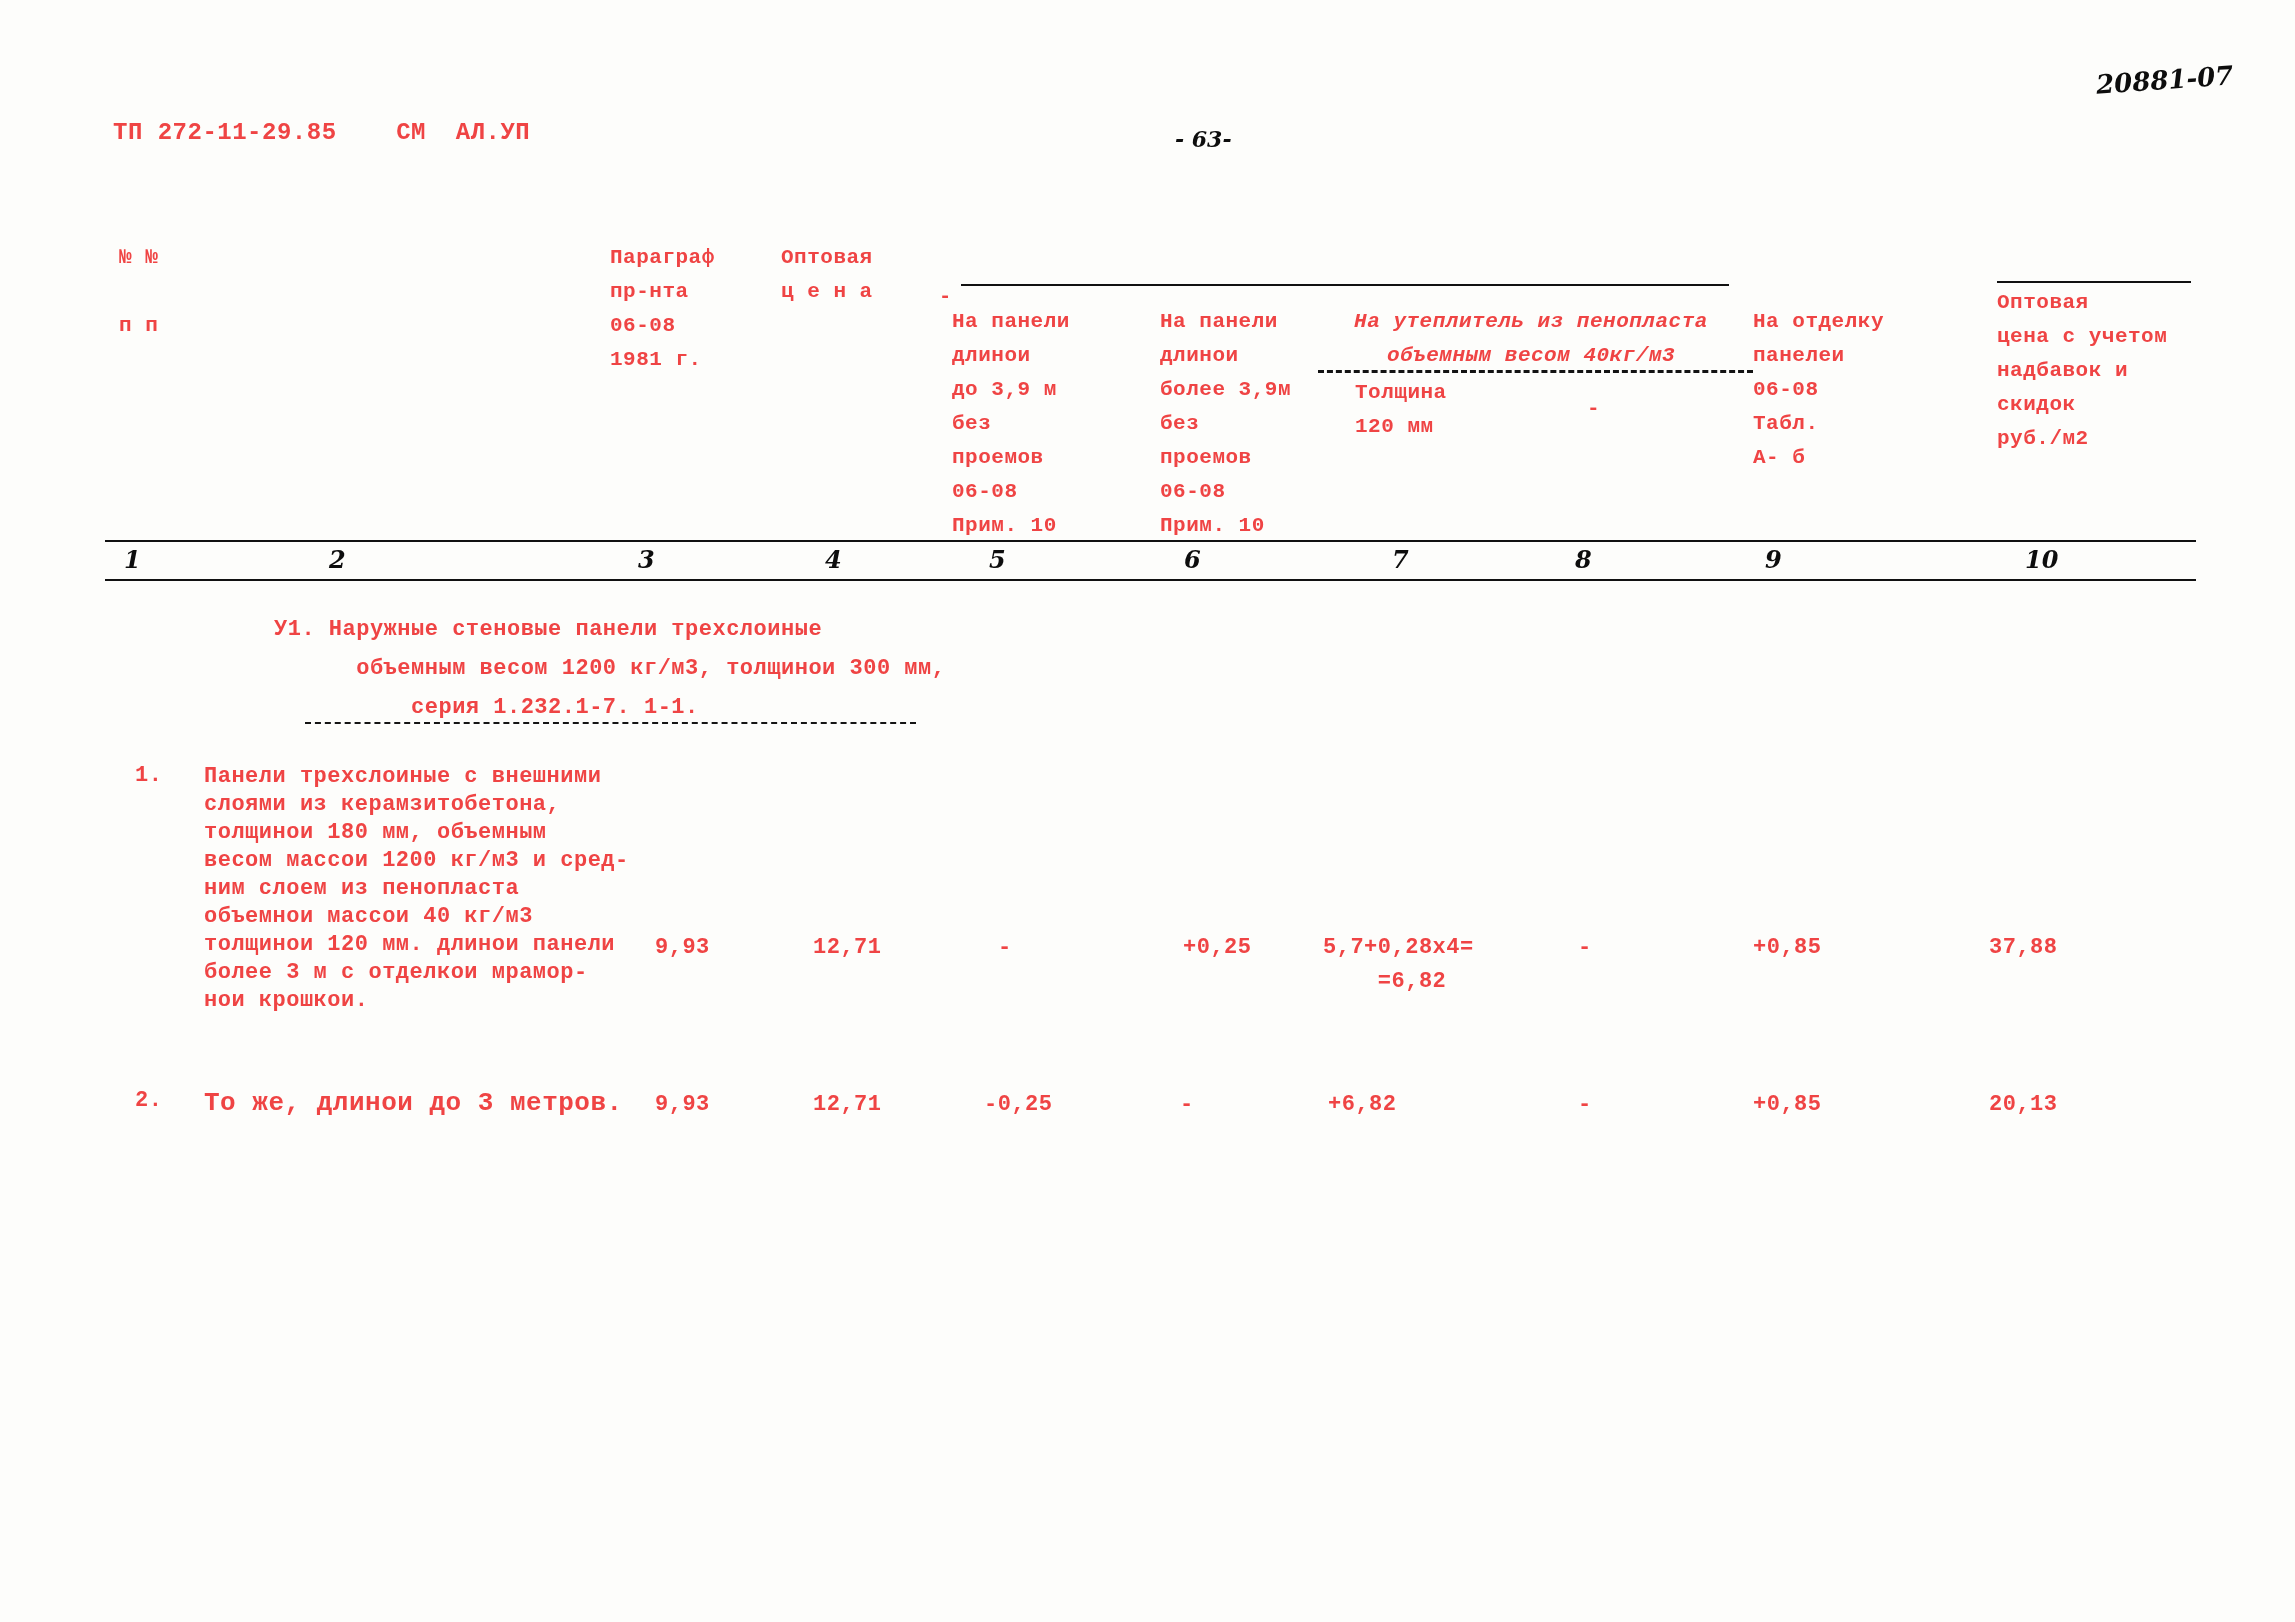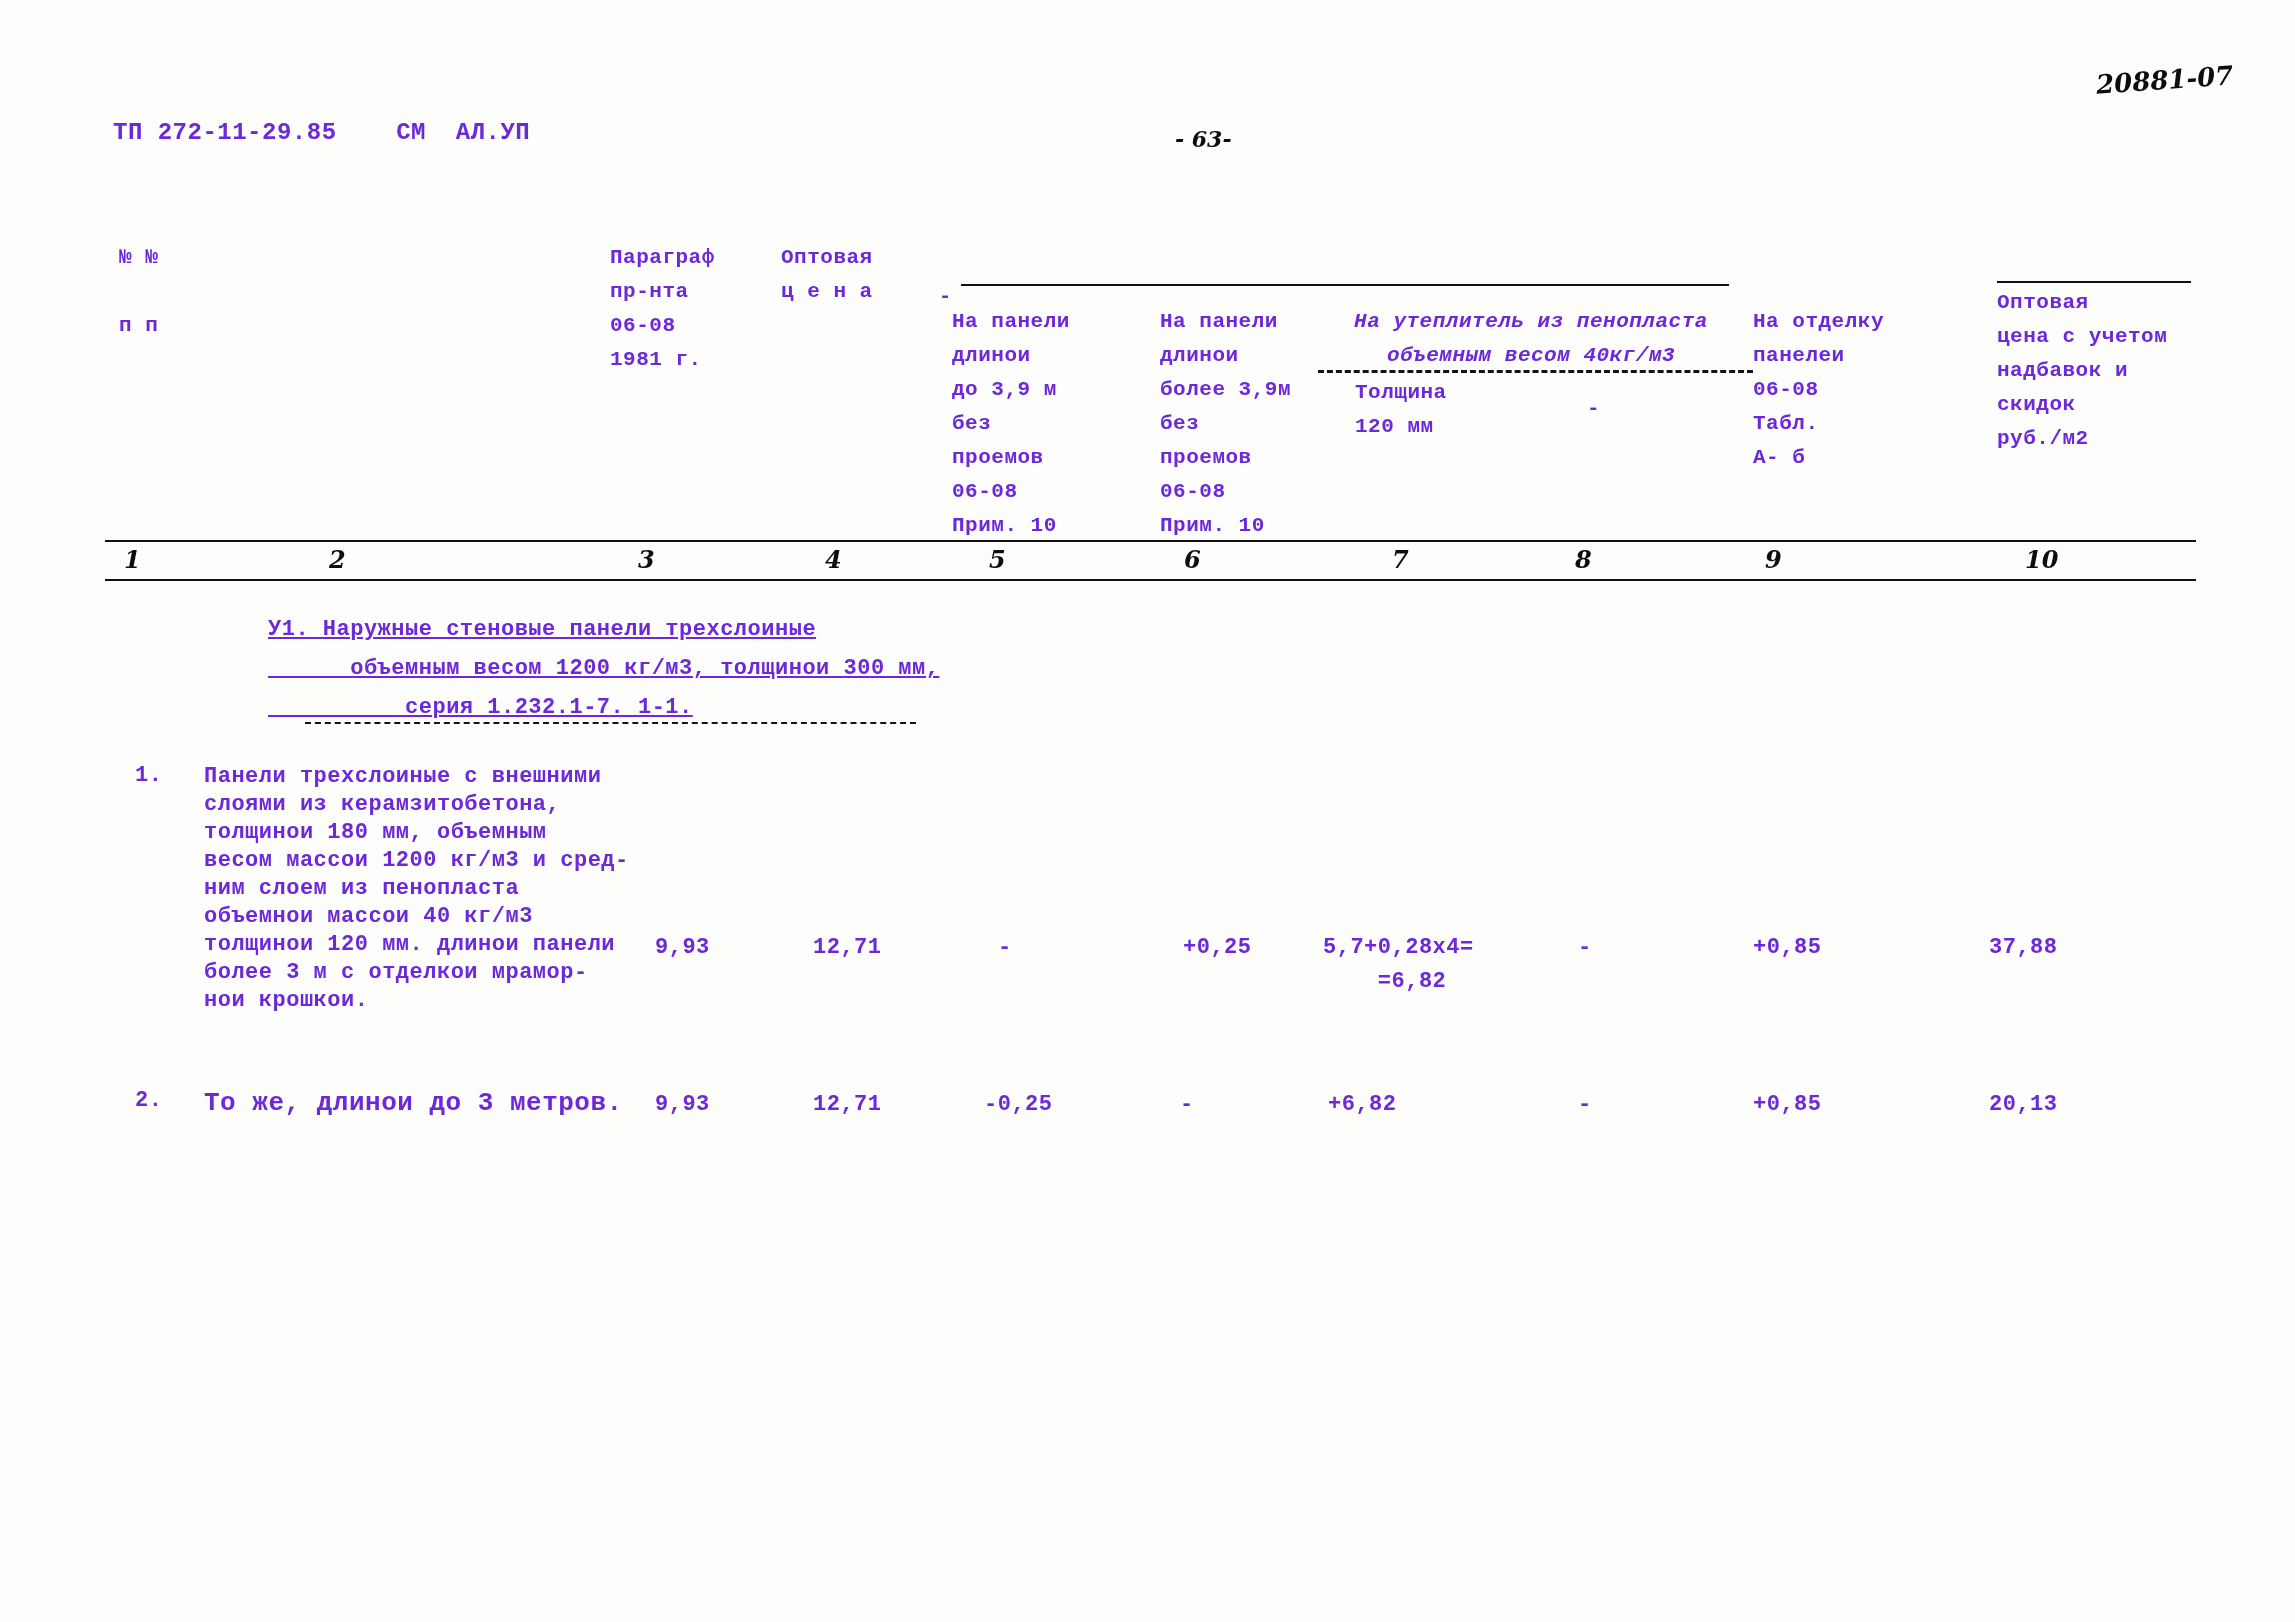--- a/index.html
+++ b/index.html
@@ -18,21 +18,21 @@
     height: 1623px;
     background: #fdfdfb;
     overflow: hidden;
   }
 
   
   .tw {
     font-family: "Liberation Mono", monospace;
     font-weight: 700;
     letter-spacing: 0.5px;
-    color: #6d28d9;
+    color: #ef4444;
     white-space: pre;
   }
   .hand {
     font-family: "DejaVu Serif", serif;
     font-style: italic;
     font-weight: 700;
     color: #0d0d0d;
     white-space: pre;
   }
 
@@ -93,21 +93,21 @@
   #cn-3  { left: 638px; top: 545px; }
   #cn-4  { left: 825px; top: 545px; }
   #cn-5  { left: 989px; top: 545px; }
   #cn-6  { left: 1184px; top: 545px; }
   #cn-7  { left: 1392px; top: 545px; }
   #cn-8  { left: 1575px; top: 545px; }
   #cn-9  { left: 1765px; top: 545px; }
   #cn-10 { left: 2025px; top: 545px; }
 
   
-  #section-title { left: 268px;  top: 610px; font-size: 22px; line-height: 39px; text-decoration: underline; }
+  #section-title { left: 274px;  top: 610px; font-size: 22px; line-height: 39px; }
 
   
   #item1-index { left: 135px;  top: 763px; font-size: 22px; }
   #item1-desc  { left: 204px;  top: 763px; font-size: 22px; line-height: 28px; }
   #item2-index { left: 135px;  top: 1088px; font-size: 22px; }
   #item2-desc  { left: 204px;  top: 1088px; font-size: 26px; }
 
   .num { font-size: 22px; line-height: 34px; }
   
   #r1c3 { left: 655px; top: 931px; }

